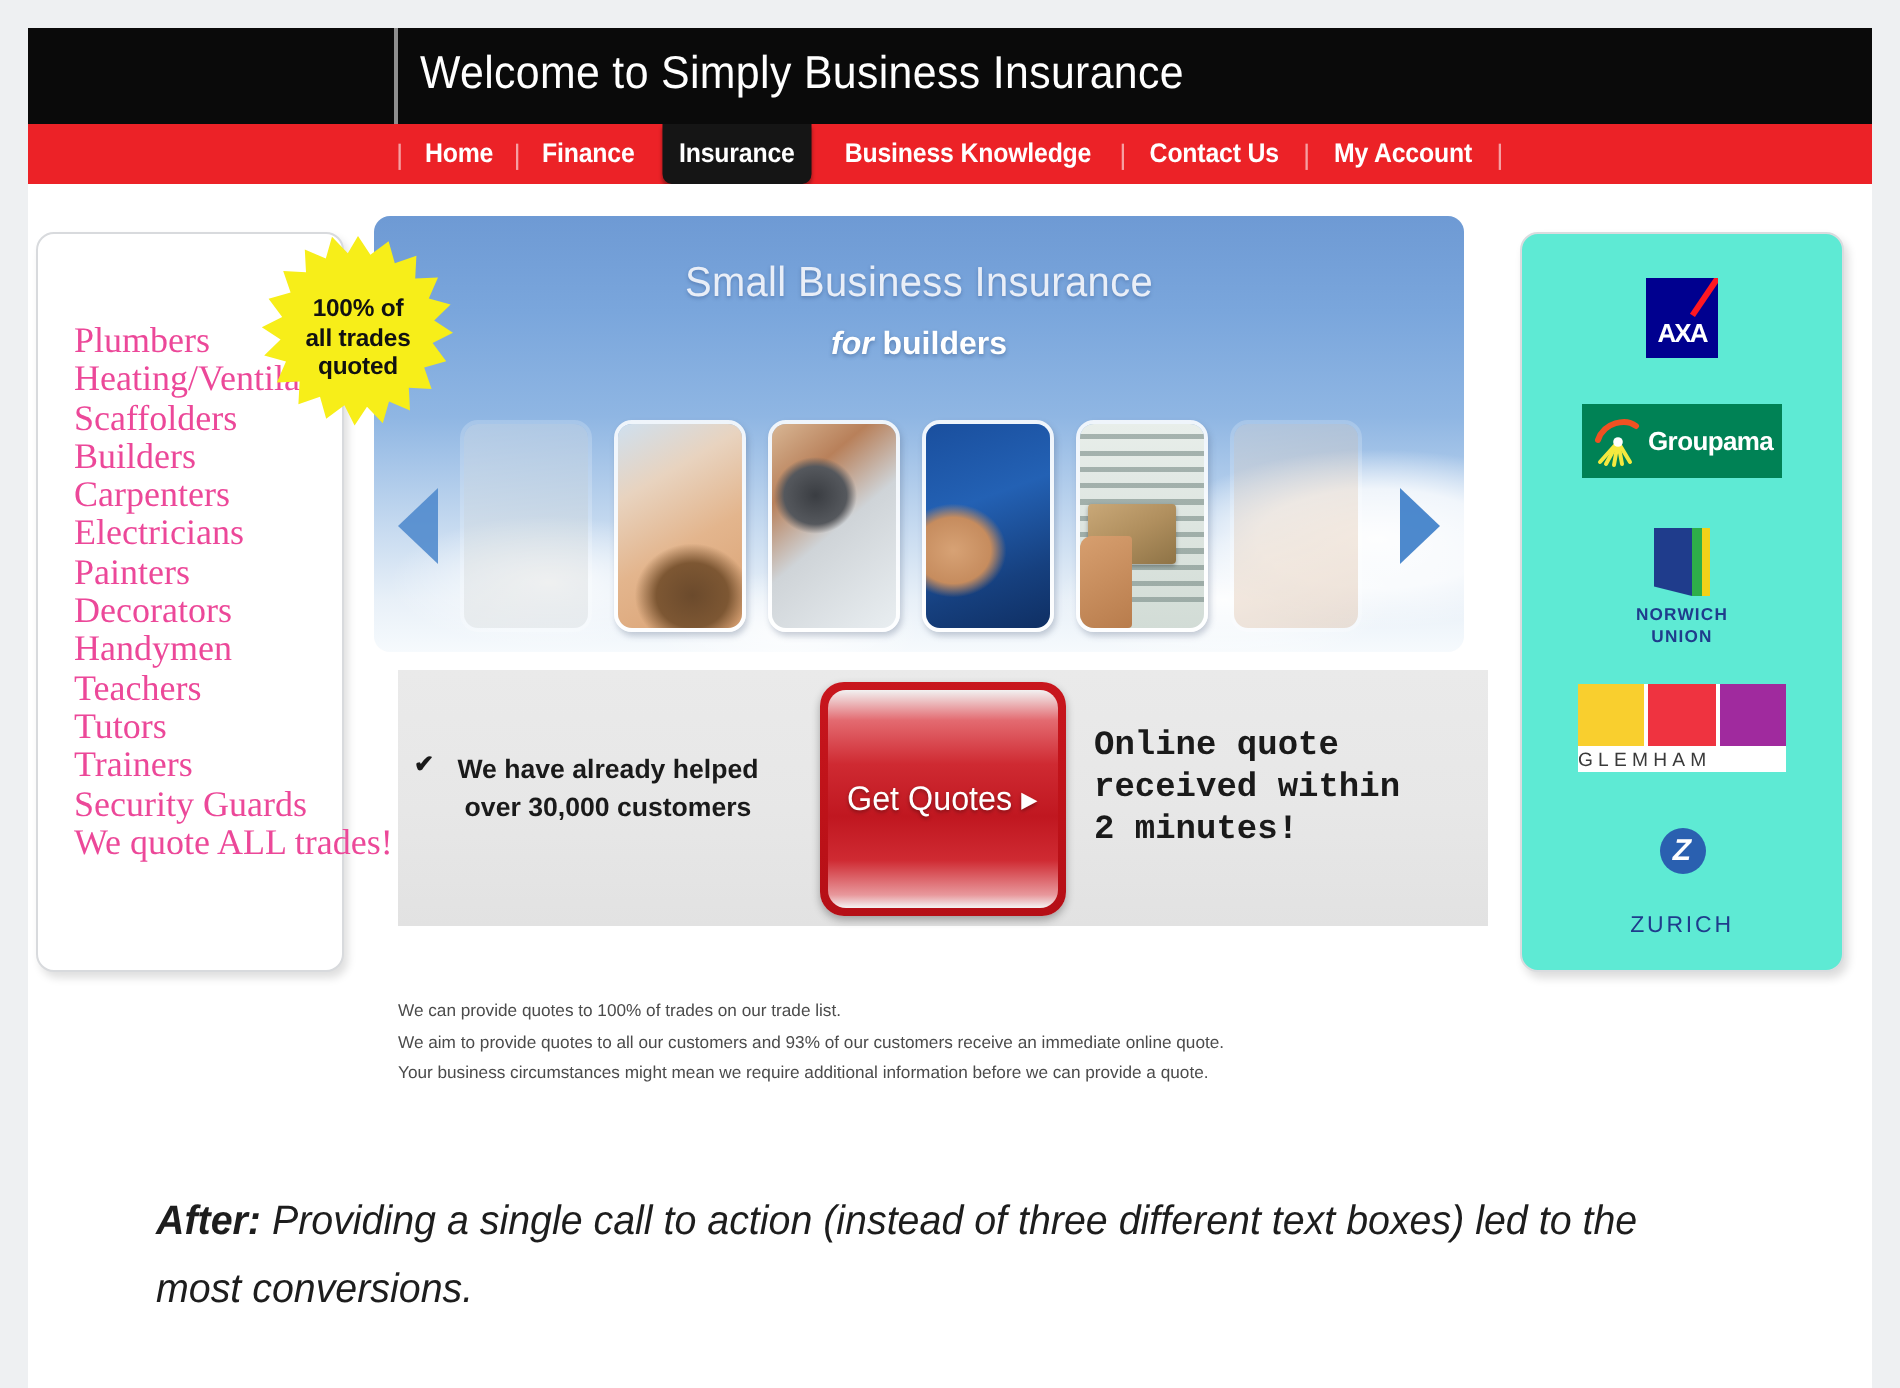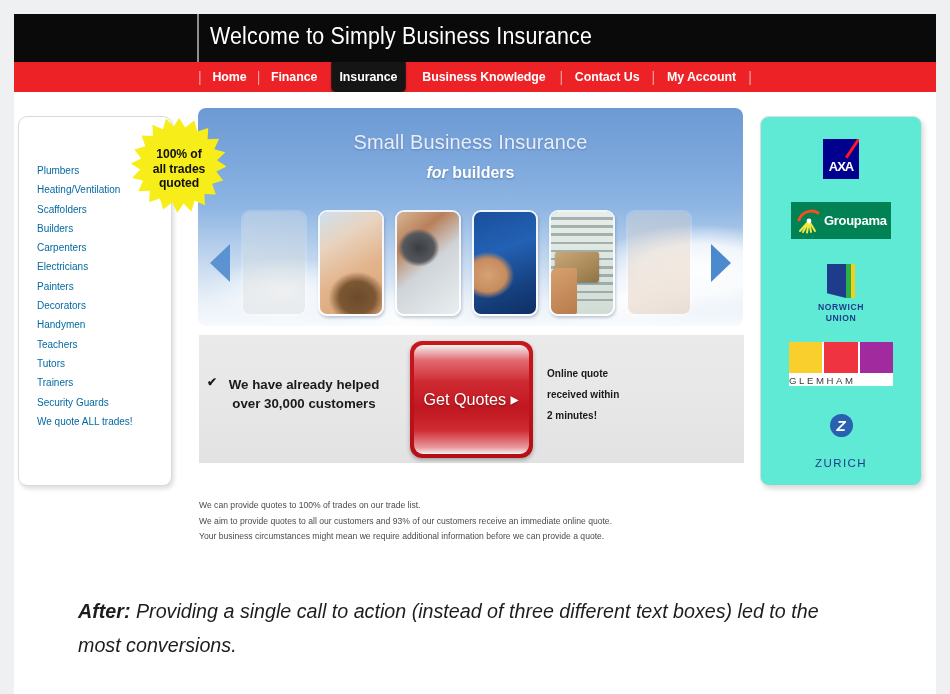--- a/index.html
+++ b/index.html
@@ -118,25 +118,25 @@
     border-radius: 9px;
     box-shadow: 2px 3px 4px rgba(0,0,0,0.13);
   }
   #trades-list {
     position: absolute;
     left: 18px;
     top: 44px;
     width: 130px;
   }
   .trade-item {
-    color: #0369a1;
-    font-size: 10px;
+    color: #ec4899;
+    font-size: 18px;
     line-height: 19.3px;
     white-space: nowrap;
-    font-family: Liberation Sans, sans-serif;
+    font-family: Liberation Serif, serif;
   }
 
   
   #badge {
     position: absolute;
     left: 128px;
     top: 118px;
     width: 102px;
     height: 102px;
     z-index: 40;
@@ -154,21 +154,21 @@
     font-size: 12.2px;
     font-weight: 700;
     line-height: 14.5px;
     text-align: center;
     letter-spacing: -0.1px;
   }
 
   
   #hero {
     position: absolute;
-    left: 184px;
+    left: 173px;
     top: 16px;
     width: 545px;
     height: 218px;
     border-radius: 8px;
     overflow: hidden;
     background:
       radial-gradient(ellipse 150px 62px at 92% 74%, rgba(255,255,255,0.97) 0%, rgba(255,255,255,0.80) 40%, rgba(255,255,255,0) 72%),
       radial-gradient(ellipse 120px 48px at 78% 88%, rgba(255,255,255,0.92) 0%, rgba(255,255,255,0) 70%),
       radial-gradient(ellipse 110px 46px at 16% 84%, rgba(255,255,255,0.88) 0%, rgba(255,255,255,0) 72%),
       radial-gradient(ellipse 90px 40px at 38% 95%, rgba(255,255,255,0.8) 0%, rgba(255,255,255,0) 74%),
@@ -348,23 +348,24 @@
     font-weight: 400;
     text-shadow: 0 1px 2px rgba(0,0,0,0.35);
     white-space: nowrap;
     transform: scaleX(0.95);
   }
   #cta-right {
     position: absolute;
     left: 348px;
     top: 28px;
     color: #1a1a1a;
-    font-size: 10px;
+    font-size: 17px;
     font-weight: 700;
     line-height: 21px;
+    font-family: Liberation Mono, monospace;
   }
 
   
   #insurers-card {
     position: absolute;
     left: 746px;
     top: 24px;
     width: 160px;
     height: 368px;
     background: #5eead4;

